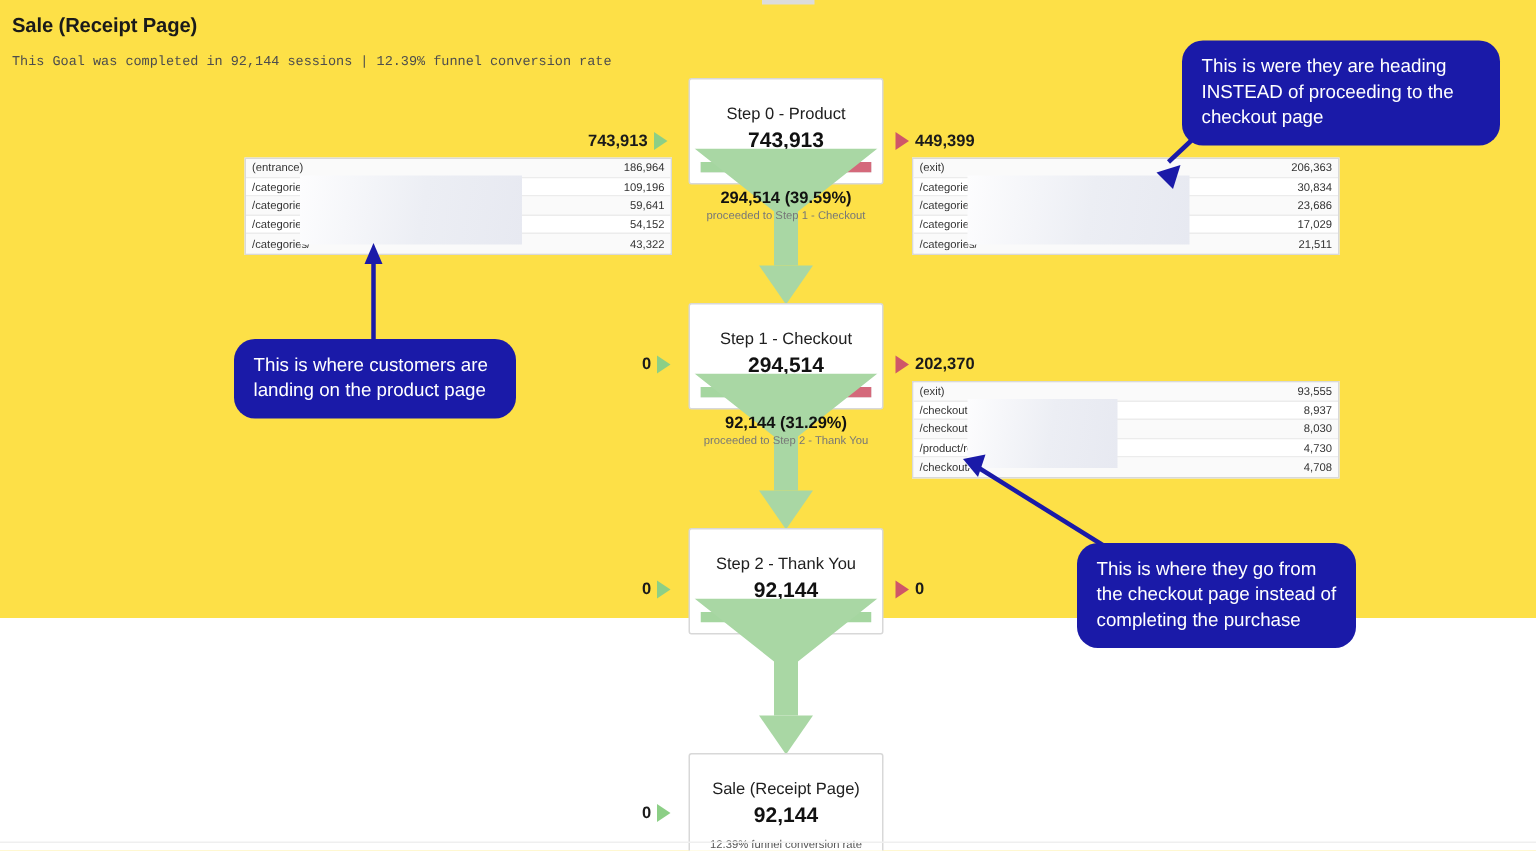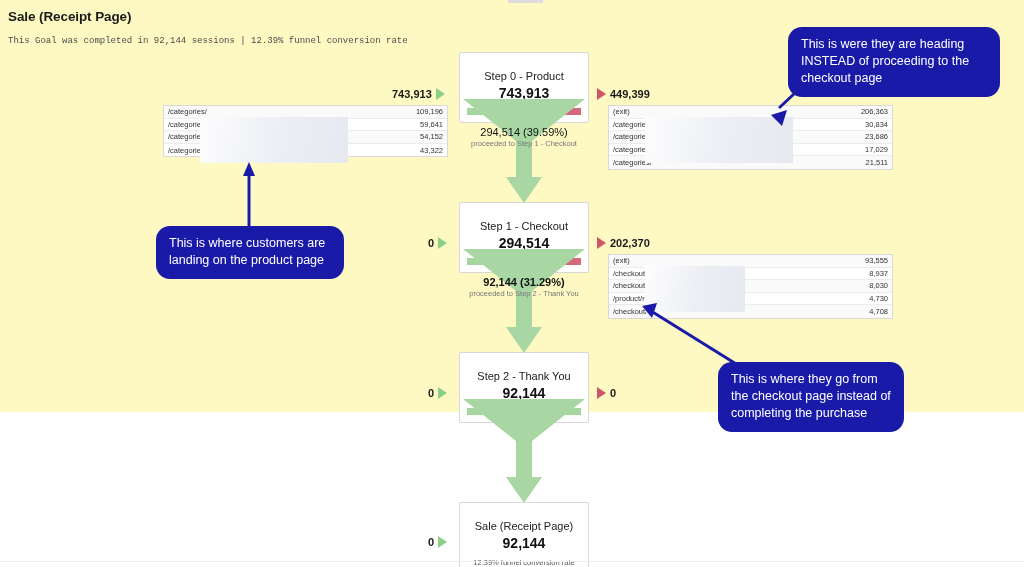--- a/index.html
+++ b/index.html
@@ -2,21 +2,21 @@
 <html><head>
 <meta charset="utf-8">
 <style>
   * { box-sizing: border-box; margin: 0; padding: 0; }
   html, body {
     width: 1024px; height: 567px;
     background: #ffffff;
     font-family: "Liberation Sans", sans-serif;
     overflow: hidden;
   }
-  #stage { position: relative; width: 1024px; height: 412px; background: #fef9c3; }
+  #stage { position: relative; width: 1024px; height: 412px; background: #fde047; }
 
   
   .page-title {
     position: absolute; left: 8px; top: 9px;
     font-size: 13.5px; font-weight: bold; color: #1a1a1a;
     letter-spacing: -0.1px;
   }
   .page-sub {
     position: absolute; left: 8px; top: 36px;
     font-size: 9px; color: #4d4d4d; font-family: Liberation Mono, monospace;
@@ -131,20 +131,24 @@
     <div class="marker-val">743,913</div>
     <div class="tri-green"></div>
   </div>
   <div class="marker" style="left:597px; top:88px;">
     <div class="tri-red"></div>
     <div class="marker-val">449,399</div>
   </div>
 
   <div class="mini-table" style="left:163px; top:105px; width:285px;" id="tbl-s0-in">
       <div class="mini-row">
+        <span class="mini-label">(entrance)</span>
+        <span class="mini-value">186,964</span>
+      </div>
+      <div class="mini-row">
         <span class="mini-label">/categories/</span>
         <span class="mini-value">109,196</span>
       </div>
       <div class="mini-row">
         <span class="mini-label">/categories/</span>
         <span class="mini-value">59,641</span>
       </div>
       <div class="mini-row">
         <span class="mini-label">/categories/</span>
         <span class="mini-value">54,152</span>
@@ -180,21 +184,21 @@
     </div>
   <div class="table-overlay" style="left:645px; top:117px; width:148px; height:46px;"></div>
 
   <div class="funnel" style="left:462px; top:99px;">
     <svg width="124" height="105" viewBox="0 0 124 105">
       <polygon points="1,0 123,0 70,42 70,78 54,78 54,42" fill="#a9d7a4"></polygon>
       <polygon points="44,78 80,78 62,104" fill="#a9d7a4"></polygon>
     </svg>
   </div>
   <div style="position:absolute; left:462px; top:126px; width:124px; text-align:center;">
-    <div style="font-size:11px; font-weight:normal; color:#111;">294,514 (39.59%)</div>
+    <div style="font-size:11px; font-weight:bold; color:#111;">294,514 (39.59%)</div>
     <div style="font-size:7.5px; color:#777; margin-top:1px;">proceeded to Step 1 - Checkout</div>
   </div>
 
   <div class="step-box" style="left:459px; top:202px;">
     <div class="step-name">Step 1 - Checkout</div>
     <div class="step-count">294,514</div>
     <div class="bar-track">
       <div class="bar-green" id="s1g" style="width: 31.29%;"></div>
       <div class="bar-red" id="s1r" style="width: 68.71%;"></div>
     </div>

